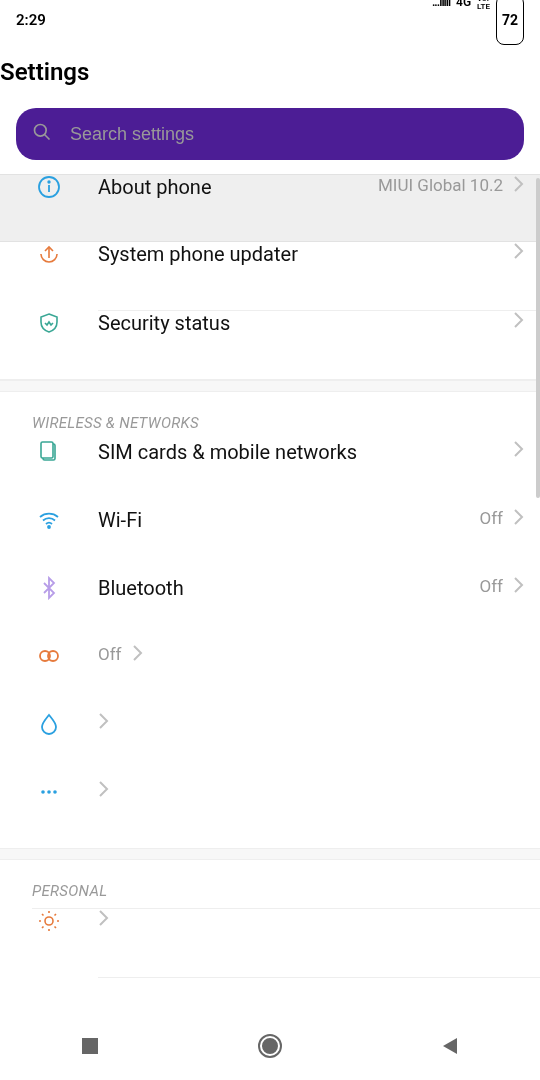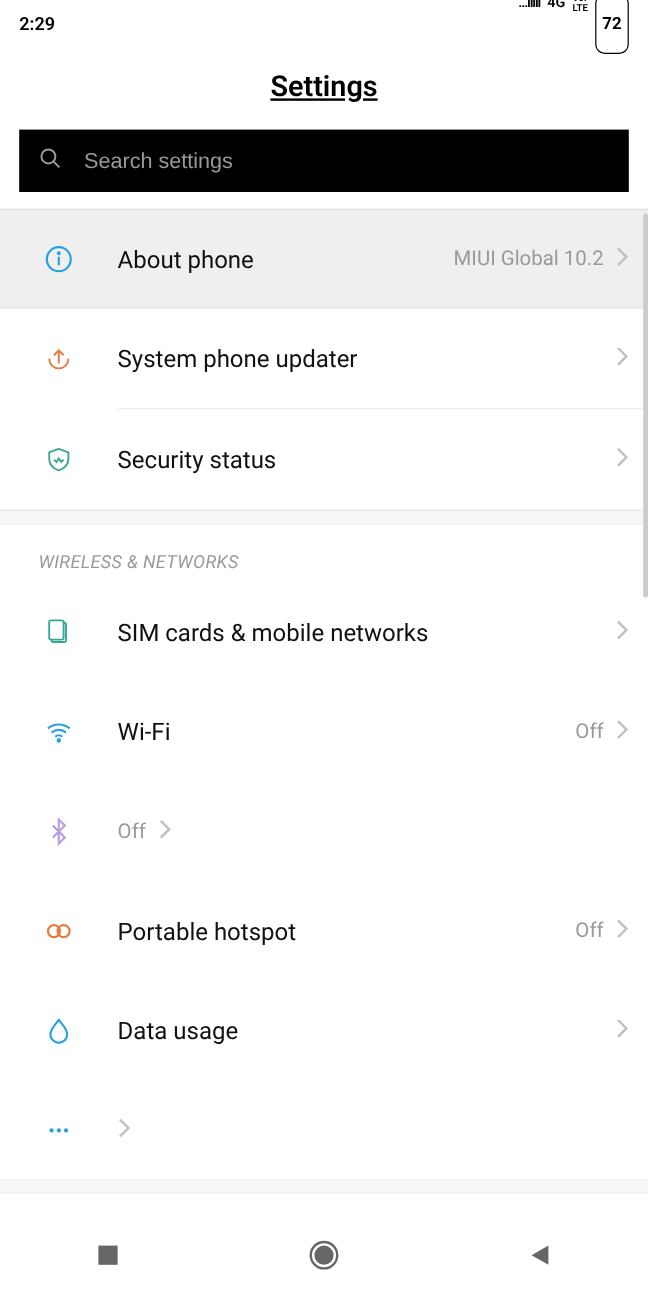--- a/index.html
+++ b/index.html
@@ -30,55 +30,54 @@
     }
     .status-right .sig { letter-spacing: -1px; }
     .status-right .batt {
       border: 1.5px solid #000;
       border-radius: 8px;
       padding: 16px 5px;
       font-size: 14px;
       font-weight: 700;
     }
     .header {
-      text-align: center;
+      text-align: left;
       padding: 18px 0 14px;
-      text-decoration: underline;
     }
     .header h1 {
       font-size: 24px;
       font-weight: 600;
     }
     .search-box {
       margin: 8px 16px 14px;
-      background: #000000;
-      border-radius: 0;
+      background: #4c1d95;
+      border-radius: 20px;
       height: 52px;
       display: flex;
       align-items: center;
       padding: 0 16px;
       gap: 18px;
     }
     .search-box input {
       border: none;
       background: transparent;
       font-size: 18px;
       color: #888;
       outline: none;
       flex: 1;
     }
     .search-box input::placeholder { color: #999; }
     .section-top {
       border-bottom: 1px solid #eee;
     }
     .row {
       display: flex;
-      align-items: center;
+      align-items: flex-start;
       padding: 0 16px 0 0;
-      height: 83px;
+      height: 68px;
       position: relative;
     }
     .row.about {
       background: #efefef;
       border-top: 1px solid #e2e2e2;
       border-bottom: 1px solid #e2e2e2;
     }
     .row .icon {
       width: 98px;
       display: flex;
@@ -247,47 +246,46 @@
         <polyline points="2,2 9,9 2,16"></polyline>
       </svg></span>
 </div>
 
 <div class="row">
   <span class="icon">
     <svg viewBox="0 0 24 24" fill="none" stroke="#b79de8" stroke-width="1.8">
         <path d="M7 7l10 10-5 5V2l5 5L7 17"></path>
       </svg>
   </span>
+  <span class="label">Bluetooth</span>
   <span class="value">Off</span>
   <span class="chev"><svg viewBox="0 0 11 18" fill="none" stroke="currentColor" stroke-width="2">
         <polyline points="2,2 9,9 2,16"></polyline>
       </svg></span>
 </div>
 
 <div class="row">
   <span class="icon">
     <svg viewBox="0 0 24 24" fill="none" stroke="#e67a3c" stroke-width="1.8">
         <circle cx="8" cy="12" r="5"></circle>
         <circle cx="16" cy="12" r="5"></circle>
       </svg>
   </span>
-  <span class="label">Portable hotspot</span>
   <span class="value">Off</span>
   <span class="chev"><svg viewBox="0 0 11 18" fill="none" stroke="currentColor" stroke-width="2">
         <polyline points="2,2 9,9 2,16"></polyline>
       </svg></span>
 </div>
 
 <div class="row">
   <span class="icon">
     <svg viewBox="0 0 24 24" fill="none" stroke="#2aa0e0" stroke-width="1.8">
         <path d="M12 3c4 5 7 8 7 12a7 7 0 0 1-14 0c0-4 3-7 7-12z"></path>
       </svg>
   </span>
-  <span class="label">Data usage</span>
   <span class="chev"><svg viewBox="0 0 11 18" fill="none" stroke="currentColor" stroke-width="2">
         <polyline points="2,2 9,9 2,16"></polyline>
       </svg></span>
 </div>
 
 <div class="row">
   <span class="icon">
     <svg viewBox="0 0 24 24" fill="#2aa0e0">
         <circle cx="6" cy="12" r="1.8"></circle>
         <circle cx="12" cy="12" r="1.8"></circle>

